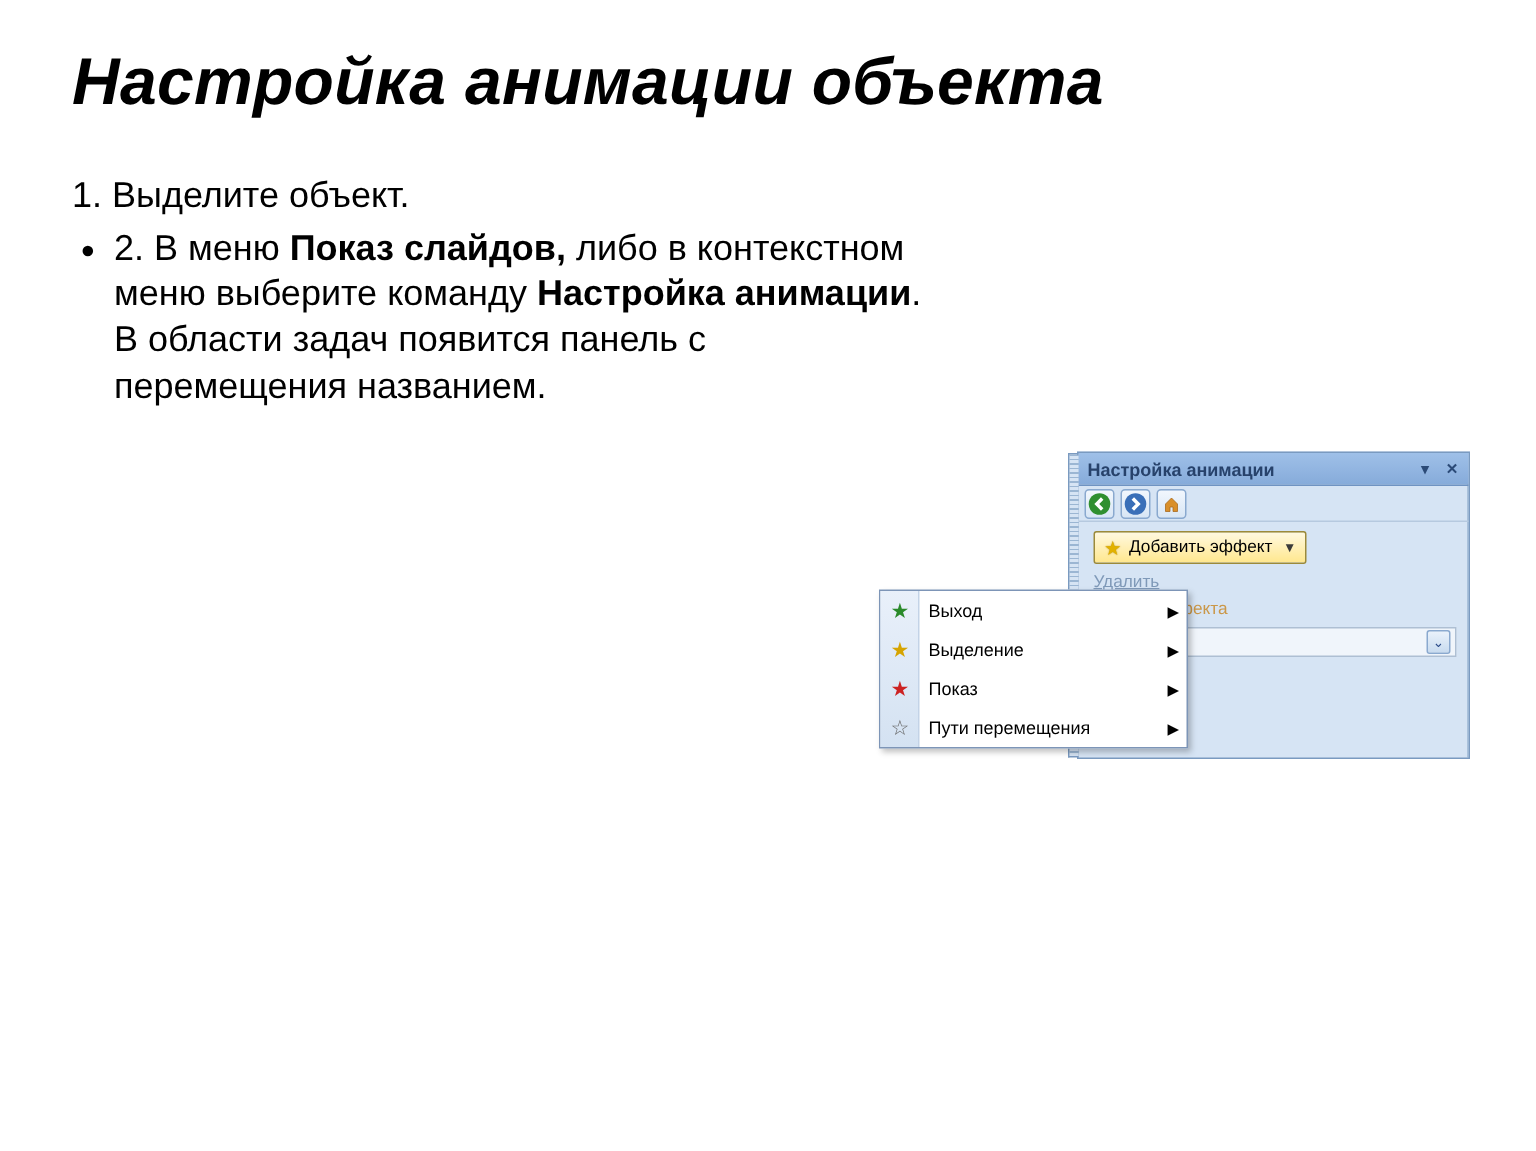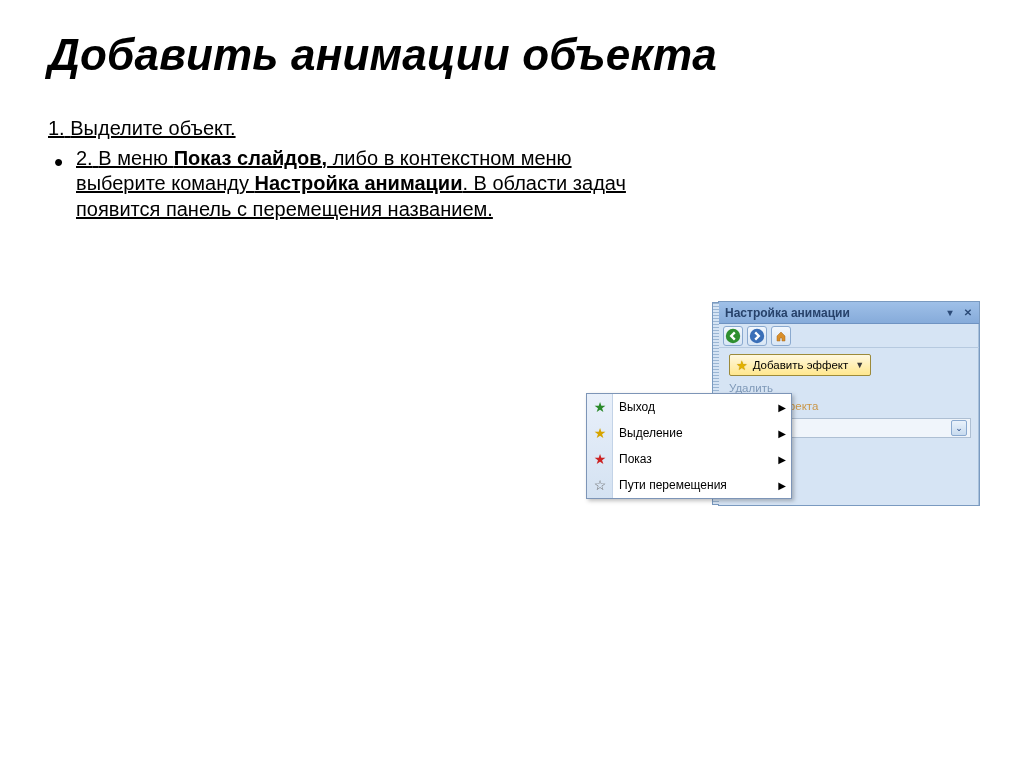--- a/index.html
+++ b/index.html
@@ -24,26 +24,25 @@
   }
   .content-row {
     display: flex;
     align-items: flex-start;
     gap: 8px;
   }
   .text-col {
     flex: 0 0 580px;
   }
   .step {
-    font-size: 20px;
+    font-size: 24px;
     line-height: 1.28;
     margin-bottom: 4px;
     padding-left: 28px;
     position: relative;
-    text-decoration: underline;
   }
   .step.first {
     padding-left: 0;
   }
   .step .num {
     display: inline;
   }
   .bullet::before {
     content: "•";
     position: absolute;
@@ -204,21 +203,21 @@
   }
   .star-green{ color:#2a8a2a; font-size:14px;}
   .star-yellow{ color:#d6a400; font-size:14px;}
   .star-red{ color:#c22; font-size:14px;}
   .star-outline{ color:#666; font-size:14px;}
 </style>
 </head>
 <body>
 
 <div class="slide">
-  <h1 class="title">Добавить анимации объекта</h1>
+  <h1 class="title">Настройка анимации объекта</h1>
 
   <div class="content-row">
     <div class="text-col">
 
       <p class="step first">
         <span class="num">1.</span>
         <span>Выделите объект.</span>
       </p>
 
       <p class="step bullet">

